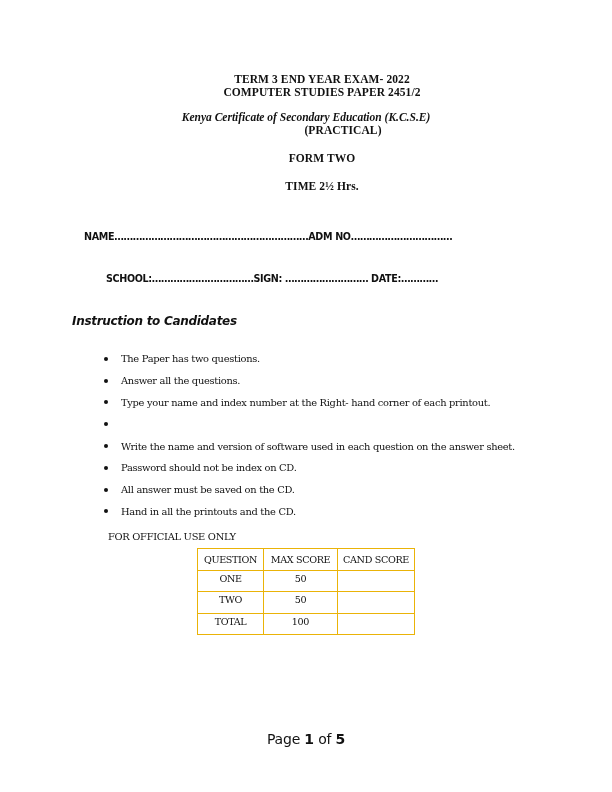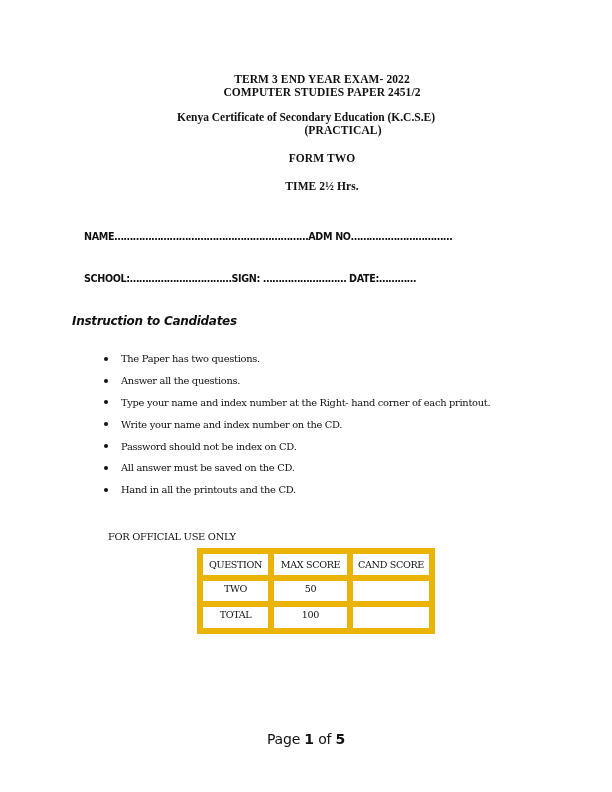--- a/index.html
+++ b/index.html
@@ -27,20 +27,21 @@
       letter-spacing: 0.1px;
       padding-left: 16px;
     }
     .subtitle-italic {
       position: absolute;
       left: 0;
       width: 612px;
       text-align: center;
       font-family: "Liberation Serif", serif;
       font-weight: bold;
+      font-style: italic;
       font-size: 11.5px;
       line-height: 13px;
     }
 
     .field-line {
       position: absolute;
       left: 84px;
       font-family: "DejaVu Sans", sans-serif;
       font-weight: bold;
       font-size: 9.6px;
@@ -98,21 +99,21 @@
     table.scores {
       position: absolute;
       left: 197px;
       top: 548px;
       border-collapse: collapse;
       font-family: "DejaVu Serif", serif;
       font-size: 9.6px;
       letter-spacing: -0.35px;
     }
     table.scores td, table.scores th {
-      border: 6px solid #eab308;
+      border: 1px solid #eab308;
       height: 20.5px;
       padding: 0;
       text-align: center;
       vertical-align: top;
       font-weight: normal;
     }
     table.scores th { vertical-align: middle; }
     table.scores td { padding-top: 2px; height: 18.5px; }
     .c1 { width: 65px; }
     .c2 { width: 73px; }
@@ -134,39 +135,42 @@
 <body>
 
 <div class="title-line" style="top:73px;">TERM 3 END YEAR EXAM- 2022</div>
 <div class="title-line" style="top:86px;">COMPUTER STUDIES PAPER 2451/2</div>
 <div class="subtitle-italic" style="top:111px;">Kenya Certificate of Secondary Education (K.C.S.E)</div>
 <div class="title-line" style="top:124px;margin-left:21px;">(PRACTICAL)</div>
 <div class="title-line" style="top:152px;">FORM TWO</div>
 <div class="title-line" style="top:180px;">TIME 2½ Hrs.</div>
 
 <div class="field-line" style="top:231px;">NAME………………………………………………………ADM NO……………………………</div>
-<div class="field-line" style="top:273px;">SCHOOL:……………………………SIGN: ……………………… DATE:…………</div>
+<div class="field-line" style="top:273px;margin-left:22px;">SCHOOL:……………………………SIGN: ……………………… DATE:…………</div>
 
 <div class="instr-heading">Instruction to Candidates</div>
 <ul class="instr-list">
   <li>
       <span class="bullet"></span>
       <span>The Paper has two questions.</span>
     </li>
   <li>
       <span class="bullet"></span>
       <span>Answer all the questions.</span>
     </li>
   <li>
       <span class="bullet"></span>
       <span>Type your name and index number at the Right- hand corner of each printout.</span>
     </li>
   <li>
       <span class="bullet"></span>
-      <span>Write your name and index number on the CD.</span>
+    </li>
+  <li>
+      <span class="bullet"></span>
+      <span>Write the name and version of software used in each question on the answer sheet.</span>
     </li>
   <li>
       <span class="bullet"></span>
       <span>Password should not be index on CD.</span>
     </li>
   <li>
       <span class="bullet"></span>
       <span>All answer must be saved on the CD.</span>
     </li>
   <li>
@@ -177,20 +181,25 @@
 
 <div class="official">FOR OFFICIAL USE ONLY</div>
 <table class="scores">
   <tbody>
       <tr>
     <th class="c1">QUESTION</th>
     <th class="c2">MAX SCORE</th>
     <th class="c3">CAND SCORE</th>
   </tr>
   <tr>
+    <td>ONE</td>
+    <td>50</td>
+    <td></td>
+  </tr>
+  <tr>
     <td>TWO</td>
     <td>50</td>
     <td></td>
   </tr>
   <tr>
     <td>TOTAL</td>
     <td>100</td>
     <td></td>
   </tr>
 </tbody>

